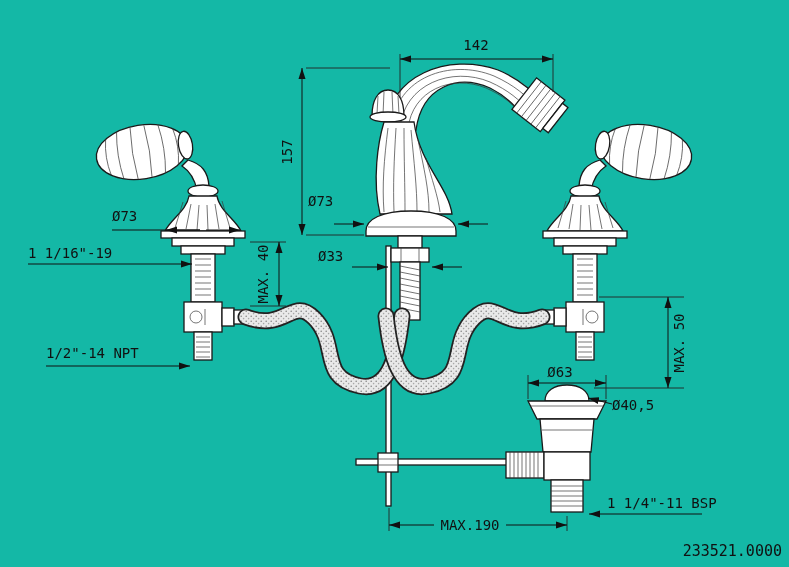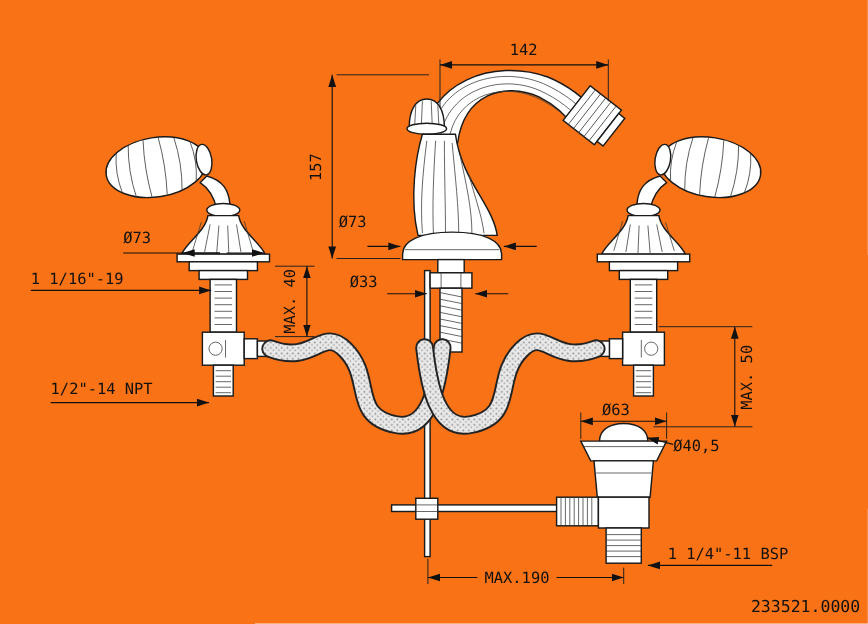--- a/index.html
+++ b/index.html
@@ -1,16 +1,16 @@
 <!DOCTYPE html>
 <html><head>
 <meta charset="utf-8">
 <style>
   html,body{margin:0;padding:0;background:#ffffff;}
-  .frame{width:789px;height:567px;position:relative;background:#f97316;overflow:hidden;
+  .frame{width:789px;height:567px;position:relative;background:#14b8a6;overflow:hidden;
          font-family:"DejaVu Sans Mono", monospace;}
   svg{display:block;}
   .out{stroke:#1a1a1a;stroke-width:1.3;fill:#ffffff;}
   .detail{stroke:#3a3a3a;stroke-width:0.7;fill:none;}
   .dim{stroke:#111;stroke-width:1;fill:none;}
   .ext{stroke:#222;stroke-width:0.9;fill:none;}
   .dim-text{font-family:"DejaVu Sans Mono", monospace;font-size:14px;fill:#111;}
   .code-text{font-family:"DejaVu Sans Mono", monospace;font-size:15px;fill:#111;}
 </style>
 </head>

